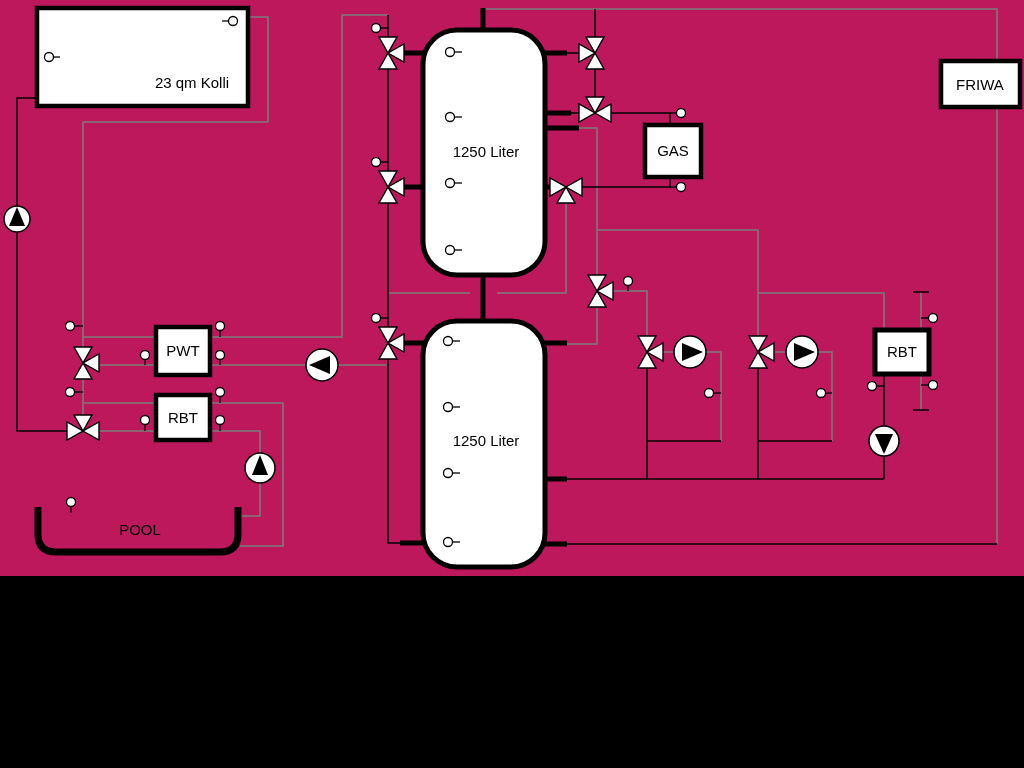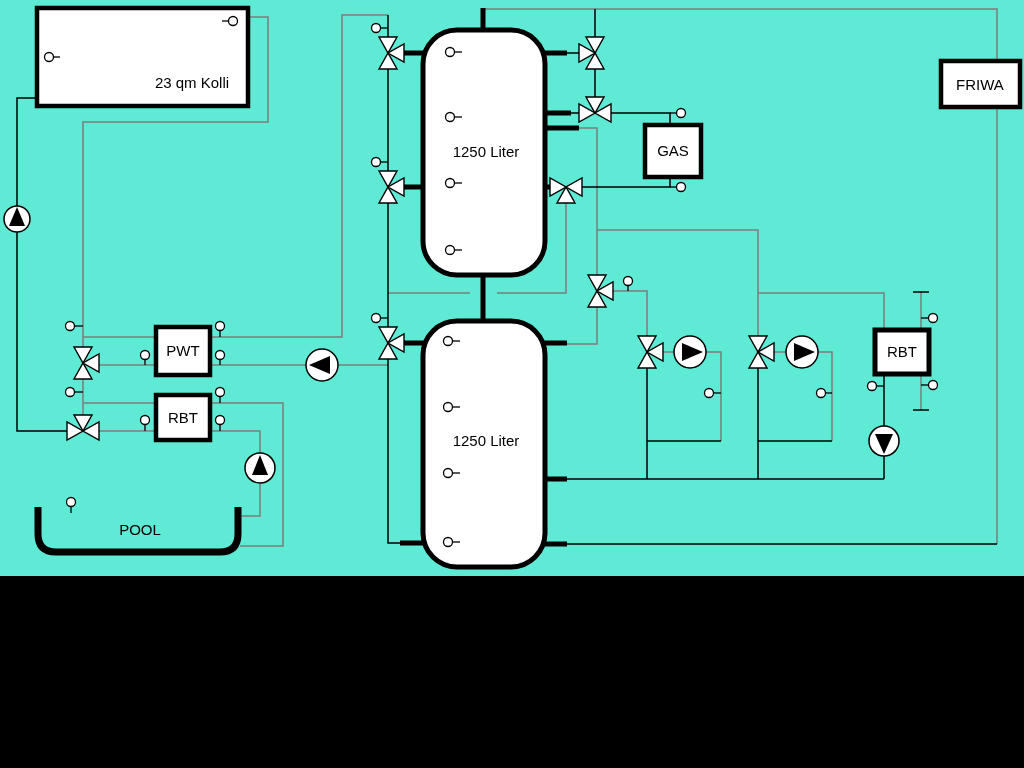--- a/index.html
+++ b/index.html
@@ -1,16 +1,16 @@
 <!DOCTYPE html>
 <html><head>
 <meta charset="utf-8">
 <style>
   html,body{margin:0;padding:0;background:#fff;}
-  .stage{position:relative;width:1024px;height:768px;background:#5eead4;overflow:hidden;}
+  .stage{position:relative;width:1024px;height:768px;background:#be185d;overflow:hidden;}
   svg{display:block;}
   text{font-family:"Liberation Sans","DejaVu Sans",sans-serif;font-size:15px;fill:#000;}
 </style>
 </head>
 <body>
 
 <div class="stage">
 <svg width="1024" height="768" viewBox="0 0 1024 768">
 
   <g fill="none" stroke-width="1.5" stroke="#7c7c7c">

